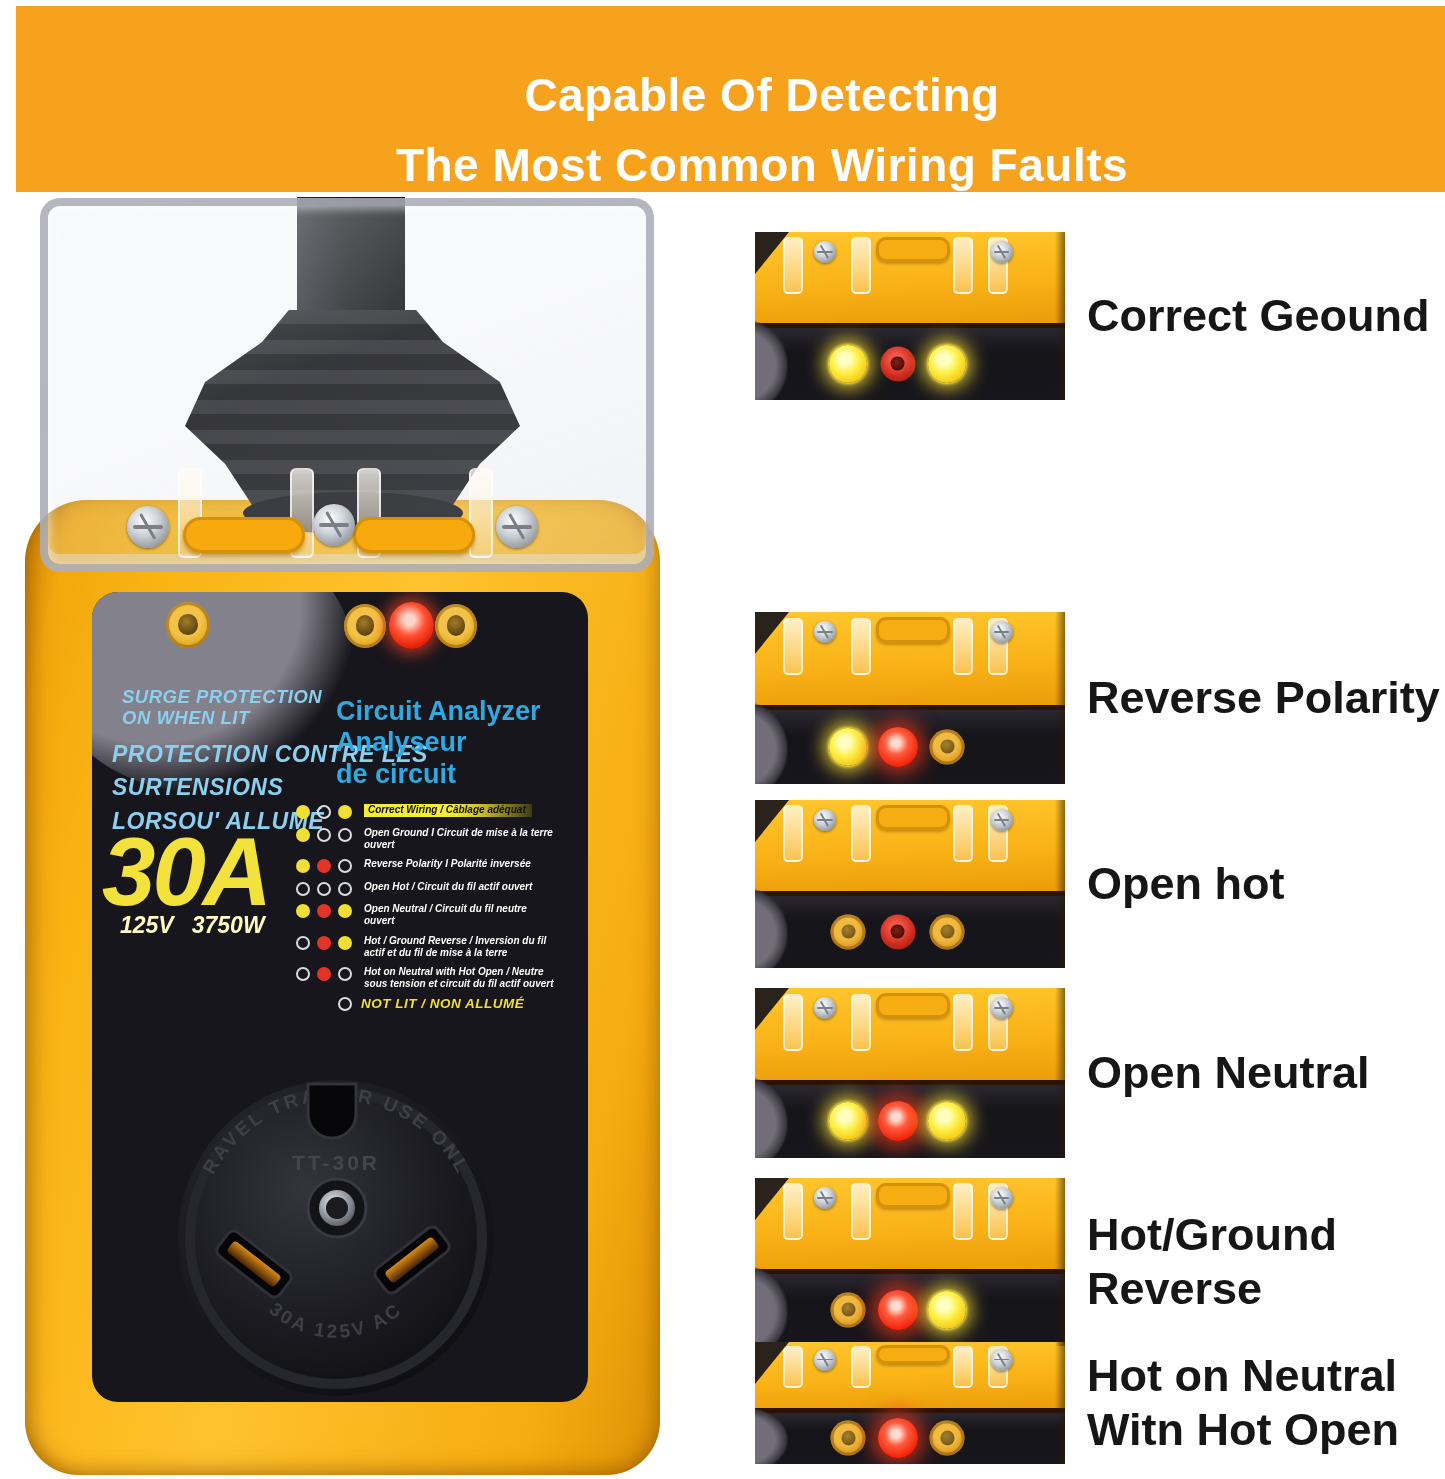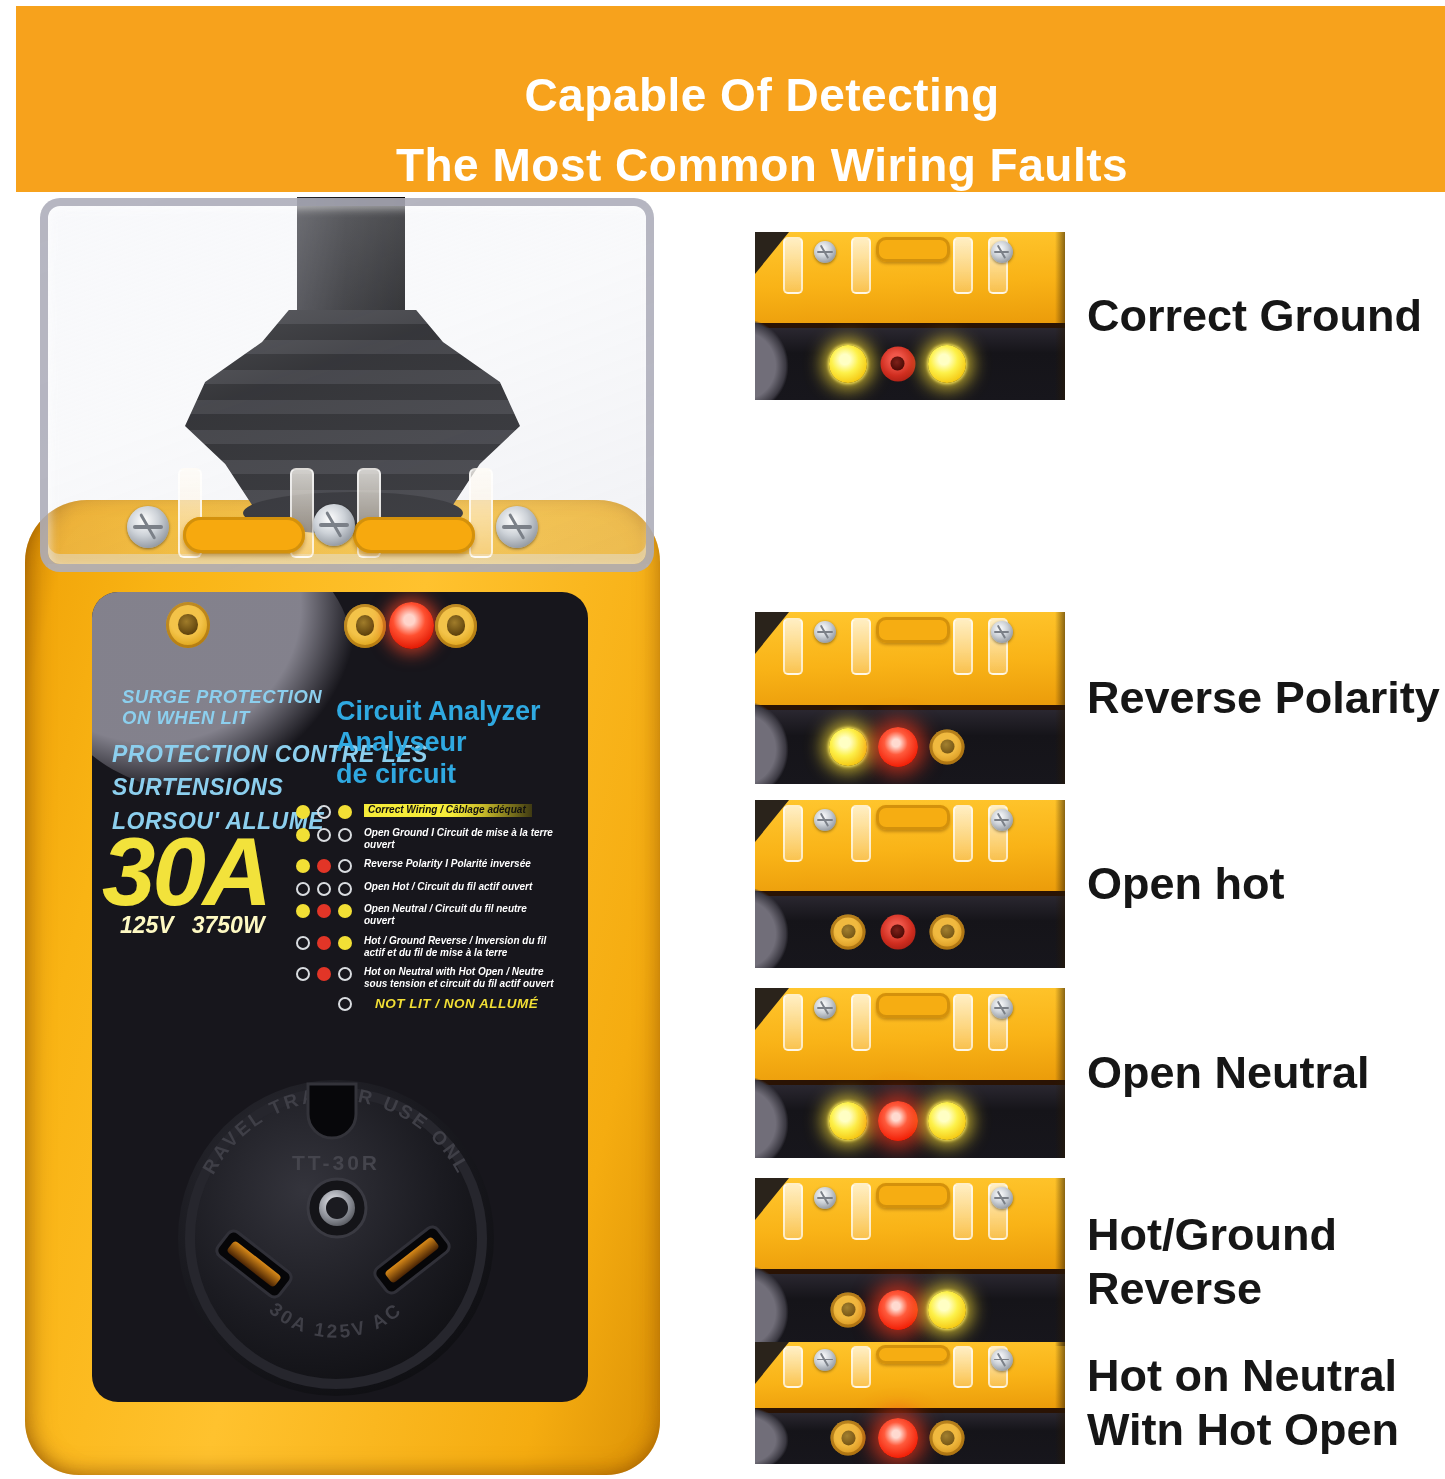--- a/index.html
+++ b/index.html
@@ -76,21 +76,21 @@
   .lrow{display:flex;align-items:flex-start;}
   .dots{display:flex;gap:7px;width:56px;margin-right:12px;margin-top:1px;flex:0 0 auto;}
   .dot{width:14px;height:14px;border-radius:50%;box-sizing:border-box;flex:0 0 auto;}
   .dot-y{background:#F2DF35;}
   .dot-r{background:#E23527;}
   .dot-o{border:2.5px solid #D9DCE0;background:transparent;}
   .legend-text{font-style:italic;font-weight:700;font-size:10px;line-height:1.2;color:#fff;
     white-space:pre-line;}
   .hl{background:linear-gradient(90deg,#f6ec3a 0 52%,#cbbd2a 70%,#6f671a 90%,#3f3a12 100%);
     color:#101010;padding:0 6px 1px 4px;}
-  .notlit{left:246px;top:404px;display:flex;align-items:center;gap:23px;}
+  .notlit{left:246px;top:404px;display:flex;align-items:center;gap:9px;}
   .notlit span{font-style:italic;font-weight:800;font-size:13.5px;color:#F2DF35;letter-spacing:.5px;}
   .outlet-wrap{left:84px;top:486px;width:320px;height:320px;}
   .ot-arc{font-weight:700;font-size:19px;letter-spacing:3px;fill:#3f3f47;}
   .ot-model{font-weight:700;font-size:21px;letter-spacing:3px;fill:#45454d;}
 
   
   .frow{left:755px;display:flex;align-items:center;}
   .photo{position:relative;width:310px;flex:0 0 310px;overflow:hidden;}
   .photo::before{content:"";position:absolute;left:0;top:0;width:34px;height:42px;
     background:#2a231b;clip-path:polygon(0 0,100% 0,0 100%);z-index:3;}
@@ -299,21 +299,21 @@
         <span class="screw pscrew pscrew1"></span>
         <span class="screw pscrew pscrew2"></span>
       </div>
       <div class="band-b">
         <span class="corner"></span>
         <span class="led ledp1 led-y-on"></span>
         <span class="led ledp2 led-r-off"></span>
         <span class="led ledp3 led-y-on"></span>
       </div>
     </div>
-    <div class="fault-label">Correct Ground</div>
+    <div class="fault-label">Correct Geound</div>
   </div>
 
 
   <div class="abs frow r4">
     <div class="photo">
       <div class="band-y">
         <span class="ptab ptab1"></span>
         <span class="ptab ptab2"></span>
         <span class="pslot"></span>
         <span class="ptab ptab3"></span>

